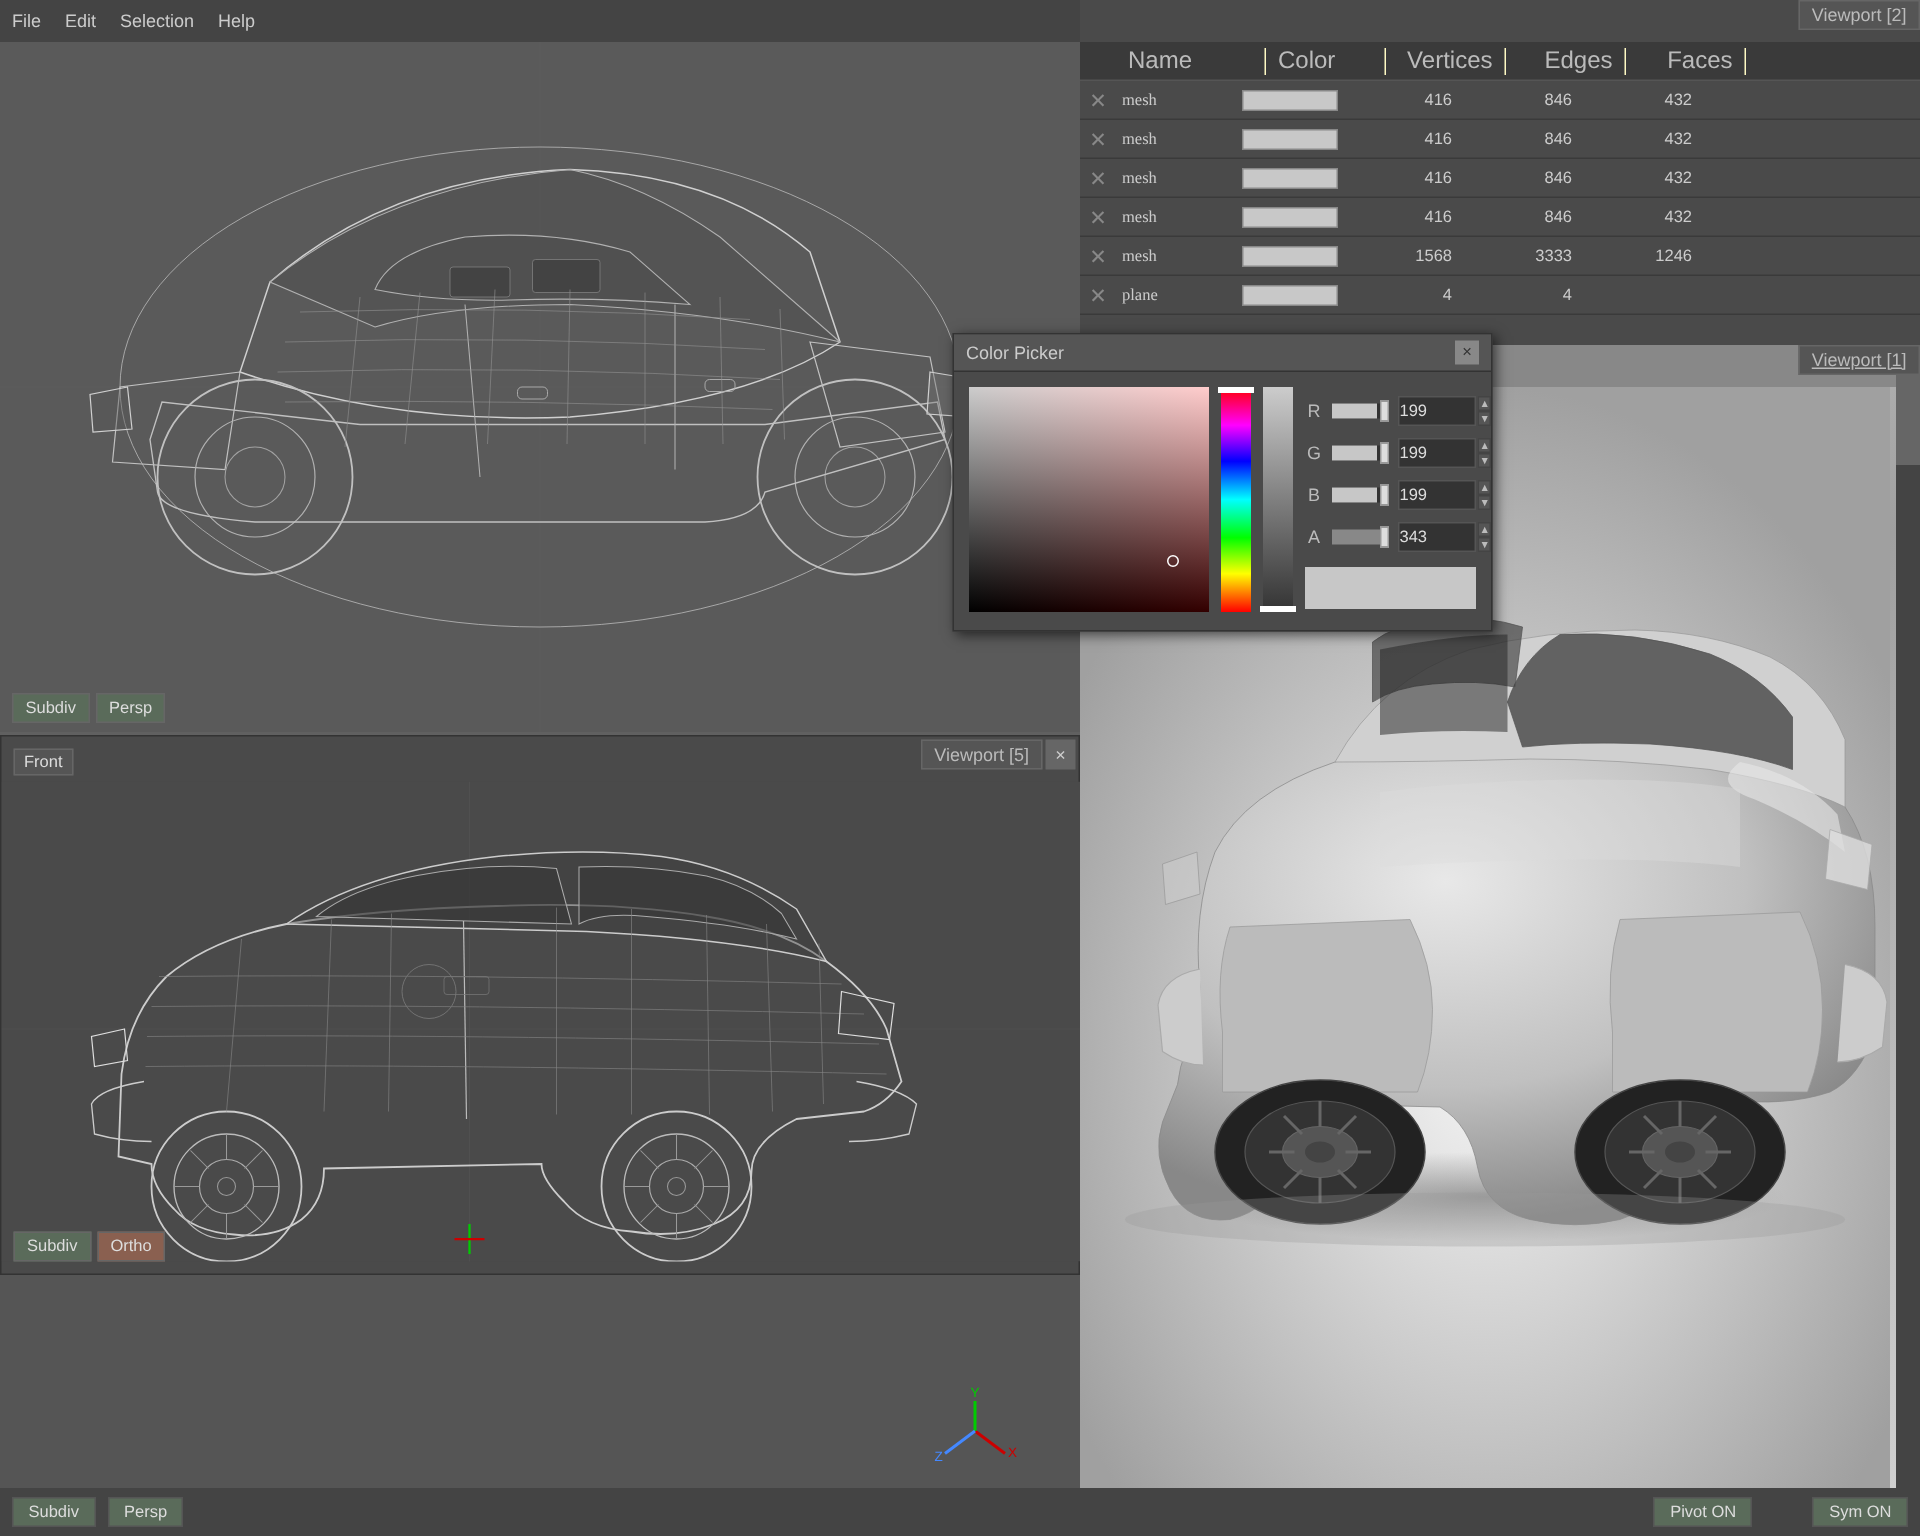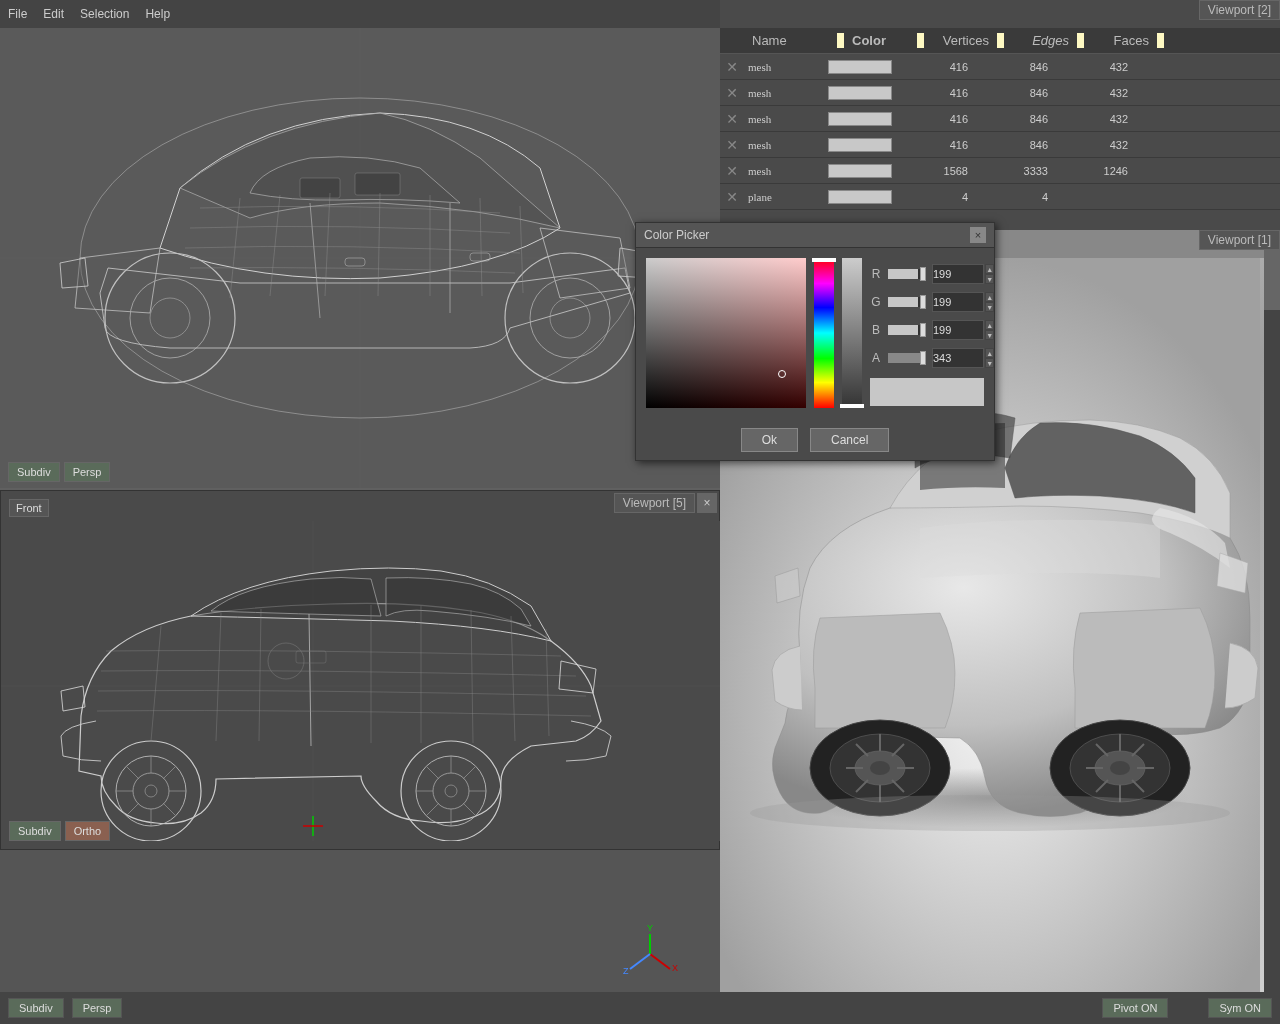--- a/index.html
+++ b/index.html
@@ -141,28 +141,28 @@
     }
     .table-header {
       display: flex;
       background: #3a3a3a;
       border-bottom: 1px solid #555;
       height: 26px;
       align-items: center;
     }
     .table-header .th {
       color: #bbb;
-      font-size: 13px;
+      font-size: 16px;
       padding: 0 8px;
-      border-right: 7px solid #fef9c3;
+      border-right: 1px solid #fef9c3;
     }
     .th-name { width: 100px; }
-    .th-color { width: 80px; font-weight: bold; }
+    .th-color { width: 80px; }
     .th-verts { width: 80px; text-align: right; }
-    .th-edges { width: 80px; text-align: right; font-style: italic; }
+    .th-edges { width: 80px; text-align: right; }
     .th-faces { width: 80px; text-align: right; }
 
     .table-row {
       display: flex;
       height: 26px;
       align-items: center;
       border-bottom: 1px solid #3a3a3a;
     }
     .td-x {
       width: 24px;
@@ -191,20 +191,21 @@
     }
     #viewport1-label {
       position: absolute;
       top: 0; right: 0;
       background: #555;
       border: 1px solid #666;
       padding: 2px 8px;
       font-size: 12px;
       color: #bbb;
       z-index: 5;
+      text-decoration: underline;
     }
     #viewport1-scroll {
       position: absolute;
       top: 0; right: 0;
       width: 16px;
       height: 100%;
       background: #444;
     }
     #viewport1-scrollbar {
       position: absolute;
@@ -881,24 +882,20 @@
           <div class="cp-spinners">
             <div class="cp-spin">▲</div>
             <div class="cp-spin">▼</div>
           </div>
         </div>
       </div>
 
       <div id="cp-preview"></div>
     </div>
   </div>
-  <div id="cp-footer">
-    <button class="cp-btn">Ok</button>
-    <button class="cp-btn">Cancel</button>
-  </div>
 </div>
 
 <div id="statusbar">
   <button class="status-btn">Subdiv</button>
   <button class="status-btn">Persp</button>
   <div style="flex:1"></div>
   <button class="status-btn-right">Pivot  ON</button>
   <button class="status-btn-right">Sym  ON</button>
 </div>
 

